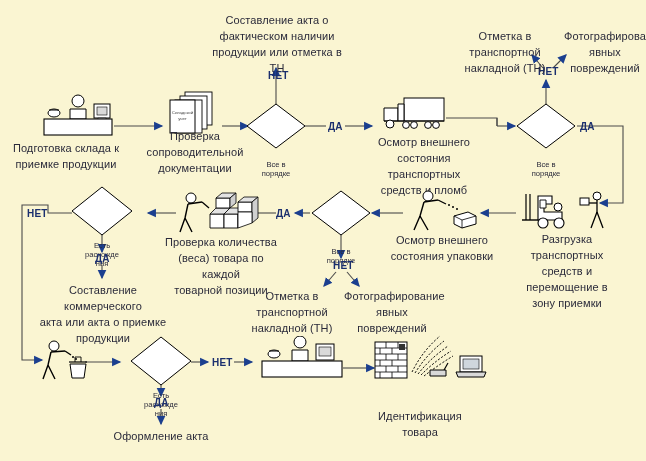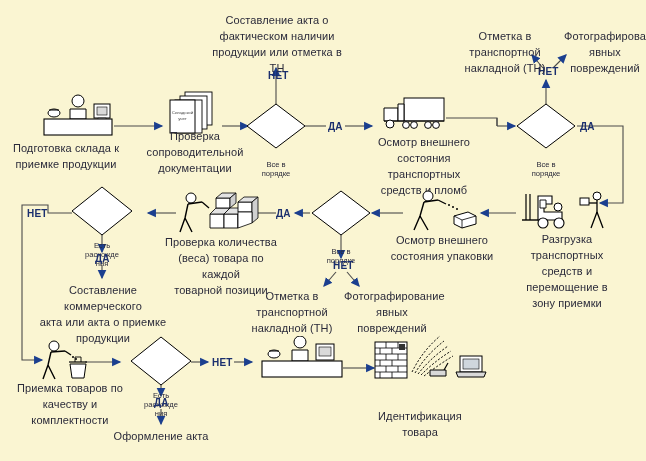--- a/index.html
+++ b/index.html
@@ -287,22 +287,20 @@
       <path d="M9,12 L6,25" stroke="#000" stroke-width="1.4" fill="none"></path>
       <path d="M6,25 L1,39 M6,25 L13,39" stroke="#000" stroke-width="1.4" fill="none"></path>
       <path d="M23,11 L29,15" stroke="#000" stroke-width="1.3" fill="none"></path>
       <circle cx="31" cy="17" r="1" fill="#000"></circle>
       <circle cx="34" cy="19" r="1" fill="#000"></circle>
       <path d="M28,24 L44,24 L42,38 L30,38 Z" fill="#fff" stroke="#000" stroke-width="1"></path>
       <path d="M27,22 L45,22" stroke="#000" stroke-width="1.2"></path>
       <path d="M33,22 L33,17 L39,17 L39,22" stroke="#000" stroke-width=".9" fill="none"></path>
     </svg>
   </div>
-  <div class="cap" style="left:6px;top:380px;width:128px;">Приемка товаров по
-качеству и комплектности</div>
 
   <div class="diamond" style="left:130px;top:336px;width:62px;height:50px;">
     <svg width="62" height="50" viewBox="0 0 62 50" style="position:absolute;left:0;top:0;">
       <polygon points="31,1 61,25 31,49 1,25" fill="#fff" stroke="#000" stroke-width="1"></polygon>
     </svg>
     <div class="diamond-txt">Есть
 расхожде
 ния</div>
   </div>
   <div class="yn" style="left:212px;top:357px;">НЕТ</div>

